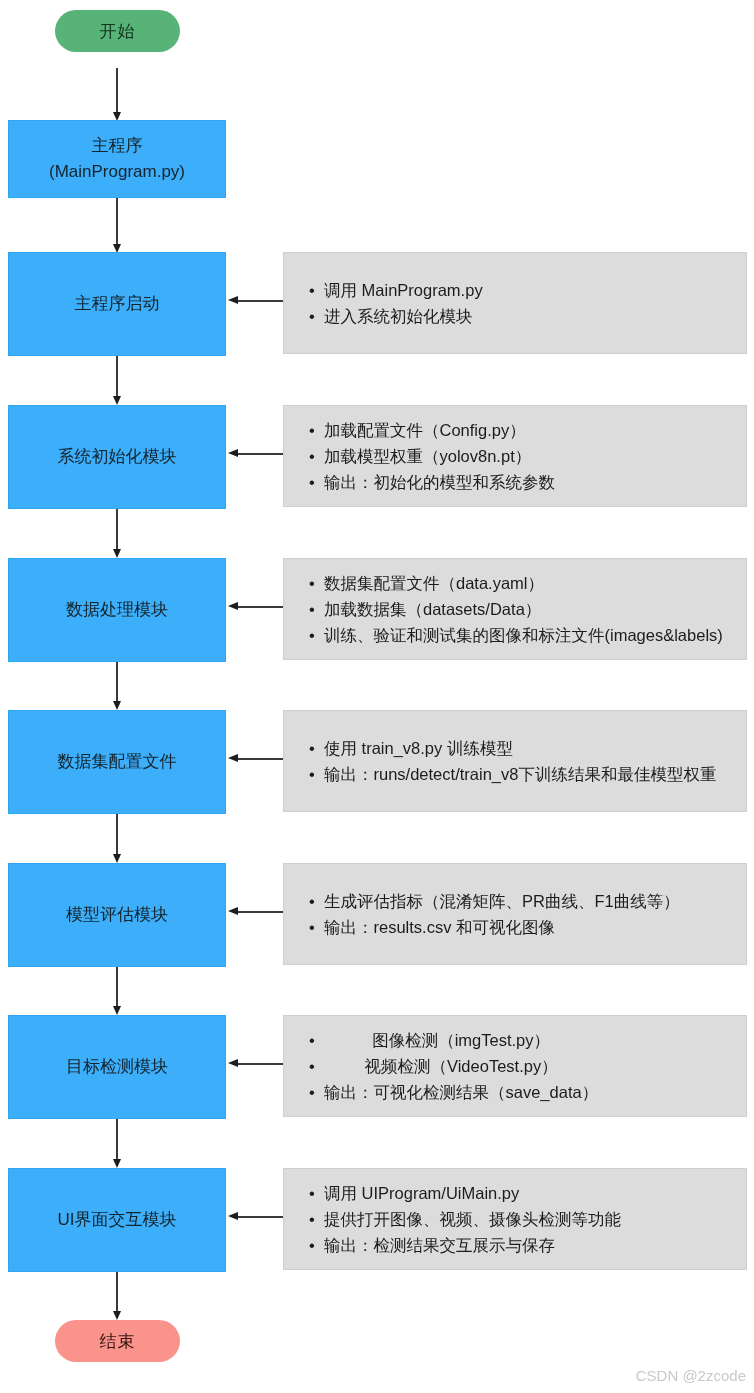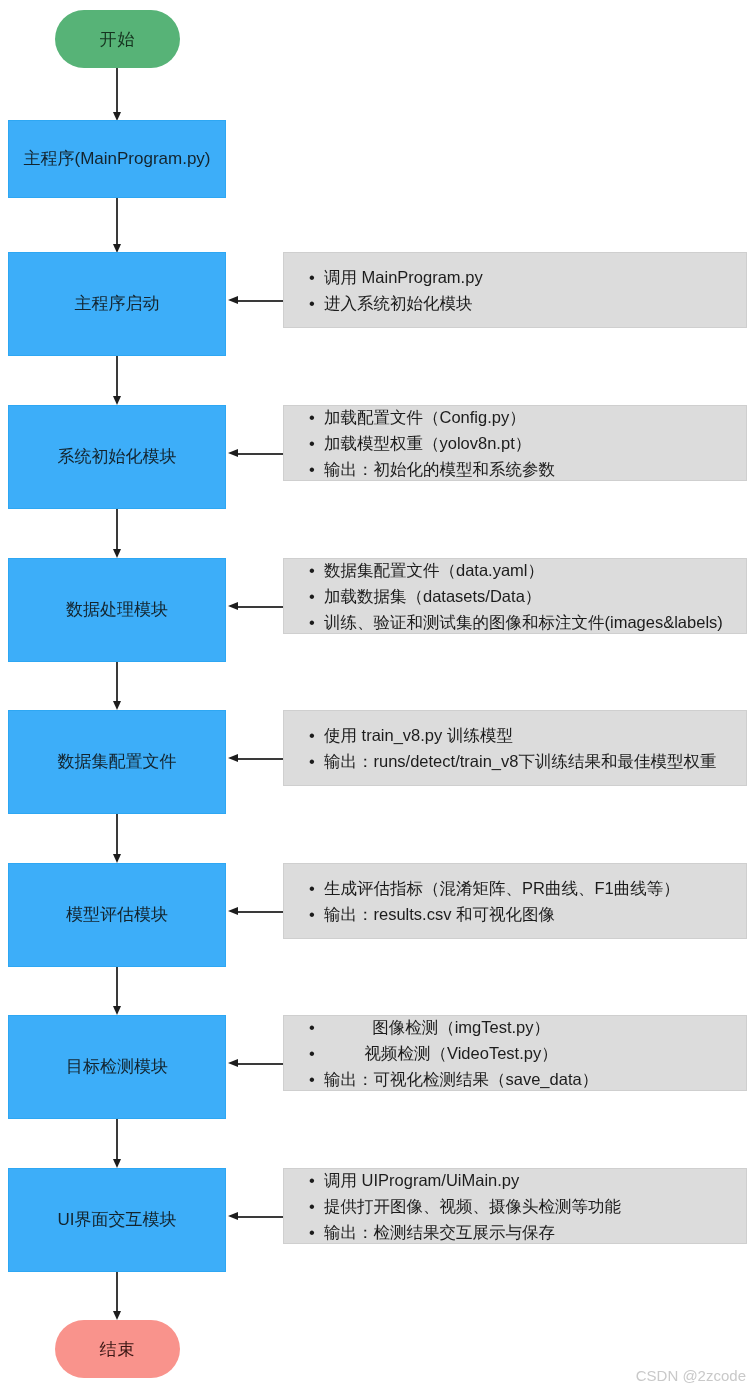--- a/index.html
+++ b/index.html
@@ -6,42 +6,42 @@
   html,body { background:#ffffff; }
   .canvas {
     position:relative;
     width:754px; height:1393px;
     background:#ffffff;
     font-family:"Liberation Sans", sans-serif;
     overflow:hidden;
   }
   .terminal {
     position:absolute;
-    left:55px; width:125px; height:58px;
+    left:55px; width:125px; height:42px;
     border-radius:29px;
     display:flex; align-items:center; justify-content:center;
     font-size:17px; color:#1d2a20; letter-spacing:1px;
   }
   .terminal.start { top:10px; background:#57b377; border:1px solid #4fa86d00; color:#15331f; }
   .terminal.end   { top:1320px; background:#f9938c; color:#3a1714; }
   .process {
     position:absolute;
     left:8px; width:218px;
     background:#3daef9; border:1px solid #2ea7f3;
-    display:flex; flex-direction:row; align-items:center; justify-content:center;
+    display:flex; flex-direction:column; align-items:center; justify-content:center;
     font-size:17px; color:#13242e; text-align:center; line-height:26px;
   }
   .entry { top:120px; height:78px; }
   .row0 { top:252px; } .row1 { top:405px; } .row2 { top:558px; }
   .row3 { top:710px; } .row4 { top:863px; } .row5 { top:1015px;text-align:center; }
   .row6 { top:1168px; }
   .module { height:104px; }
   .note {
     position:absolute;
-    left:283px; width:464px; height:76px;
+    left:283px; width:464px; height:102px;
     background:#dcdcdc; border:1px solid #cfcfcf;
     display:flex; align-items:center;
     font-size:16.5px; color:#1c1c1c;
   }
   .note ul { list-style:none; margin:0; padding:0 8px 0 25px; }
   .note li { line-height:26px; position:relative; padding-left:15px; }
   .note li::before { content:"\2022"; position:absolute; left:0; top:0; }
   .varrow {
     position:absolute; left:116px; width:2px; background:#3a3a3a;
   }

